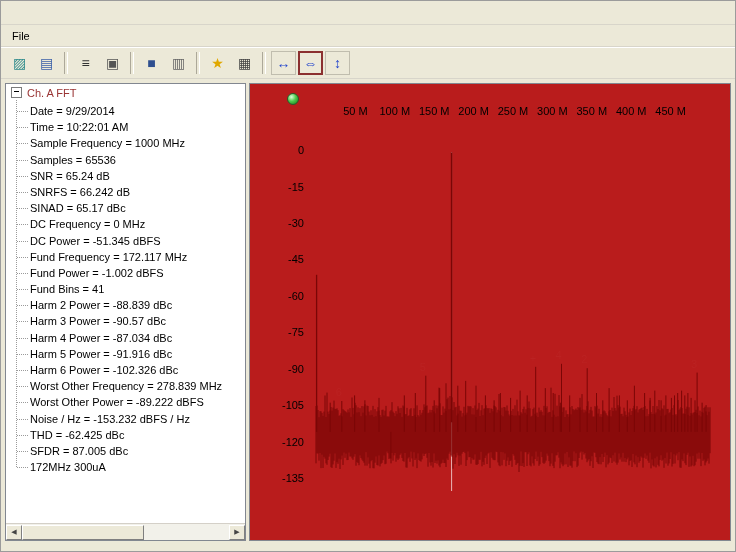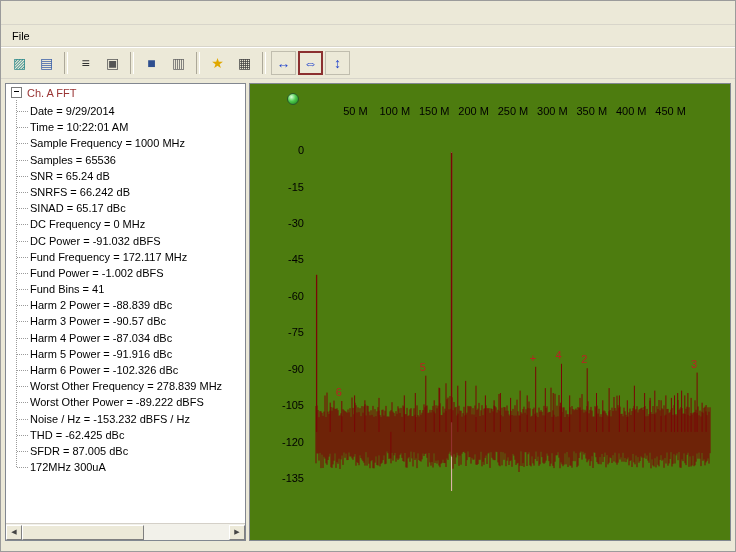--- a/index.html
+++ b/index.html
@@ -34,21 +34,21 @@
     background-image:repeating-linear-gradient(to right,#9a9a9a 0 1px,transparent 1px 2px);}
   .hscroll{position:absolute;left:0;right:0;bottom:0;height:16px;background:#f2f1ea;
     border-top:1px solid #d4d0c8;display:flex;align-items:center;}
   .sb-btn{width:16px;height:15px;background:#ece9d8;border:1px solid #fff;
     border-right-color:#7f7f7f;border-bottom-color:#7f7f7f;display:flex;align-items:center;
     justify-content:center;font-size:7px;color:#444;flex:0 0 auto;box-sizing:border-box;}
   .sb-thumb{width:122px;height:15px;background:#ece9d8;border:1px solid #fff;
     border-right-color:#7f7f7f;border-bottom-color:#7f7f7f;box-sizing:border-box;flex:0 0 auto;}
   .sb-track{flex:1;}
   .splitter{width:3px;cursor:ew-resize;}
-  .plot-panel{flex:1;background:#4d7c0f;border:1px solid #828790;position:relative;box-sizing:border-box;overflow:hidden;}
+  .plot-panel{flex:1;background:#b91c1c;border:1px solid #828790;position:relative;box-sizing:border-box;overflow:hidden;}
   .led{position:absolute;left:37px;top:9px;width:10px;height:10px;border-radius:50%;
     border:1px solid #2a5a2a;
     background:radial-gradient(circle at 35% 30%, #d9ffd9 0%, #4ecb4e 45%, #187a18 100%);}
   svg text.tick{font-family:"Liberation Sans",sans-serif;font-size:11px;fill:#000;}
   svg text.marker{font-family:"Liberation Sans",sans-serif;font-size:11px;fill:#bb2222;}
 </style>
 </head>
 <body>
 
 <div class="window">
@@ -109,21 +109,21 @@
         </div>
         <ul class="tree-items" id="tree-items">
             <li class="tree-item">Date = 9/29/2014</li>
             <li class="tree-item">Time = 10:22:01 AM</li>
             <li class="tree-item">Sample Frequency = 1000 MHz</li>
             <li class="tree-item">Samples = 65536</li>
             <li class="tree-item">SNR = 65.24 dB</li>
             <li class="tree-item">SNRFS = 66.242 dB</li>
             <li class="tree-item">SINAD = 65.17 dBc</li>
             <li class="tree-item">DC Frequency = 0 MHz</li>
-            <li class="tree-item">DC Power = -91.032 dBFS</li>
+            <li class="tree-item">DC Power = -51.345 dBFS</li>
             <li class="tree-item">Fund Frequency = 172.117 MHz</li>
             <li class="tree-item">Fund Power = -1.002 dBFS</li>
             <li class="tree-item">Fund Bins = 41</li>
             <li class="tree-item">Harm 2 Power = -88.839 dBc</li>
             <li class="tree-item">Harm 3 Power = -90.57 dBc</li>
             <li class="tree-item">Harm 4 Power = -87.034 dBc</li>
             <li class="tree-item">Harm 5 Power = -91.916 dBc</li>
             <li class="tree-item">Harm 6 Power = -102.326 dBc</li>
             <li class="tree-item">Worst Other Frequency = 278.839 MHz</li>
             <li class="tree-item">Worst Other Power = -89.222 dBFS</li>

